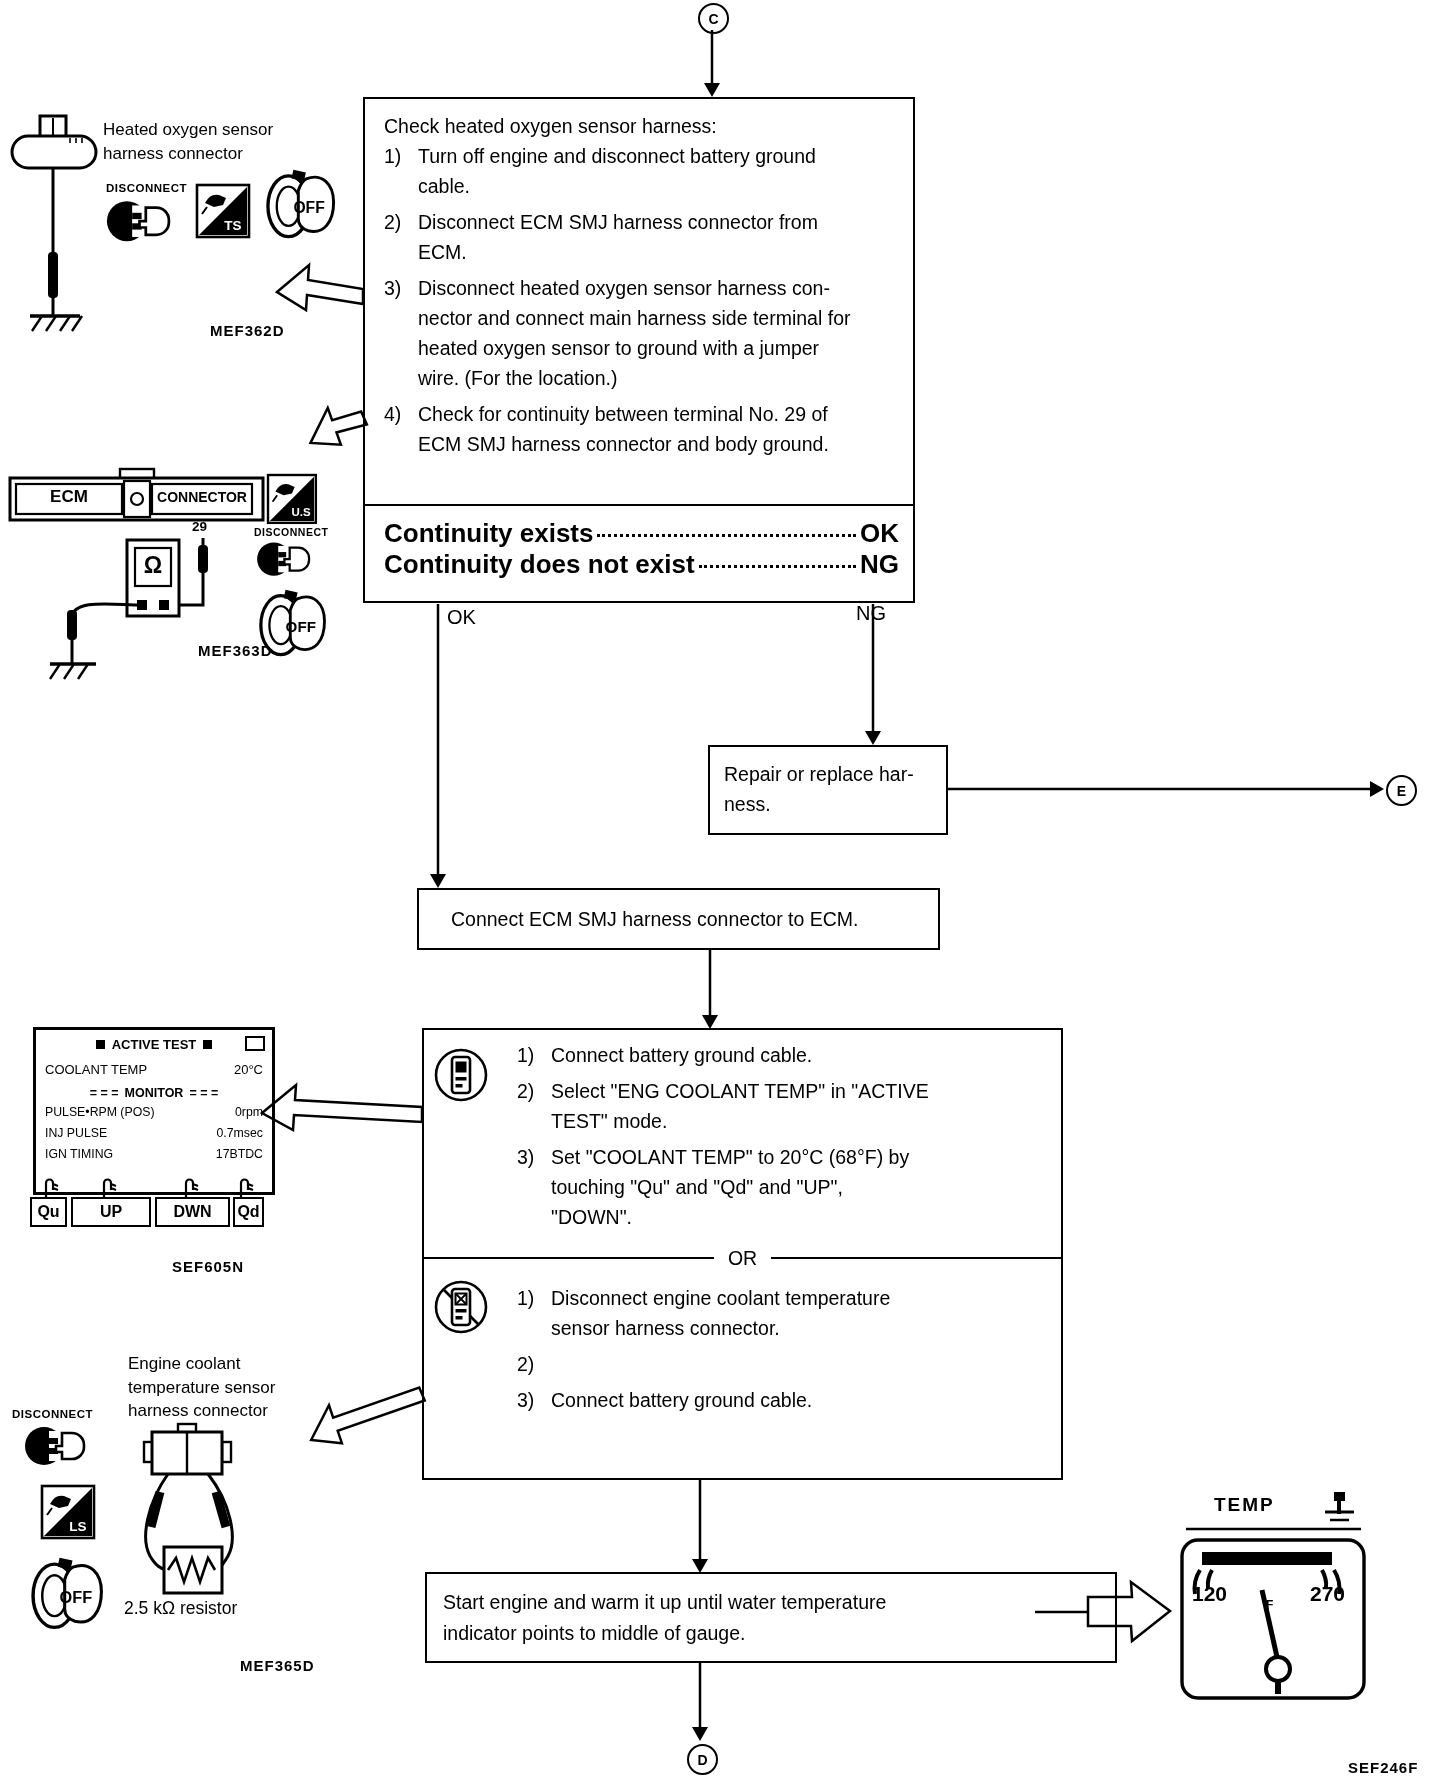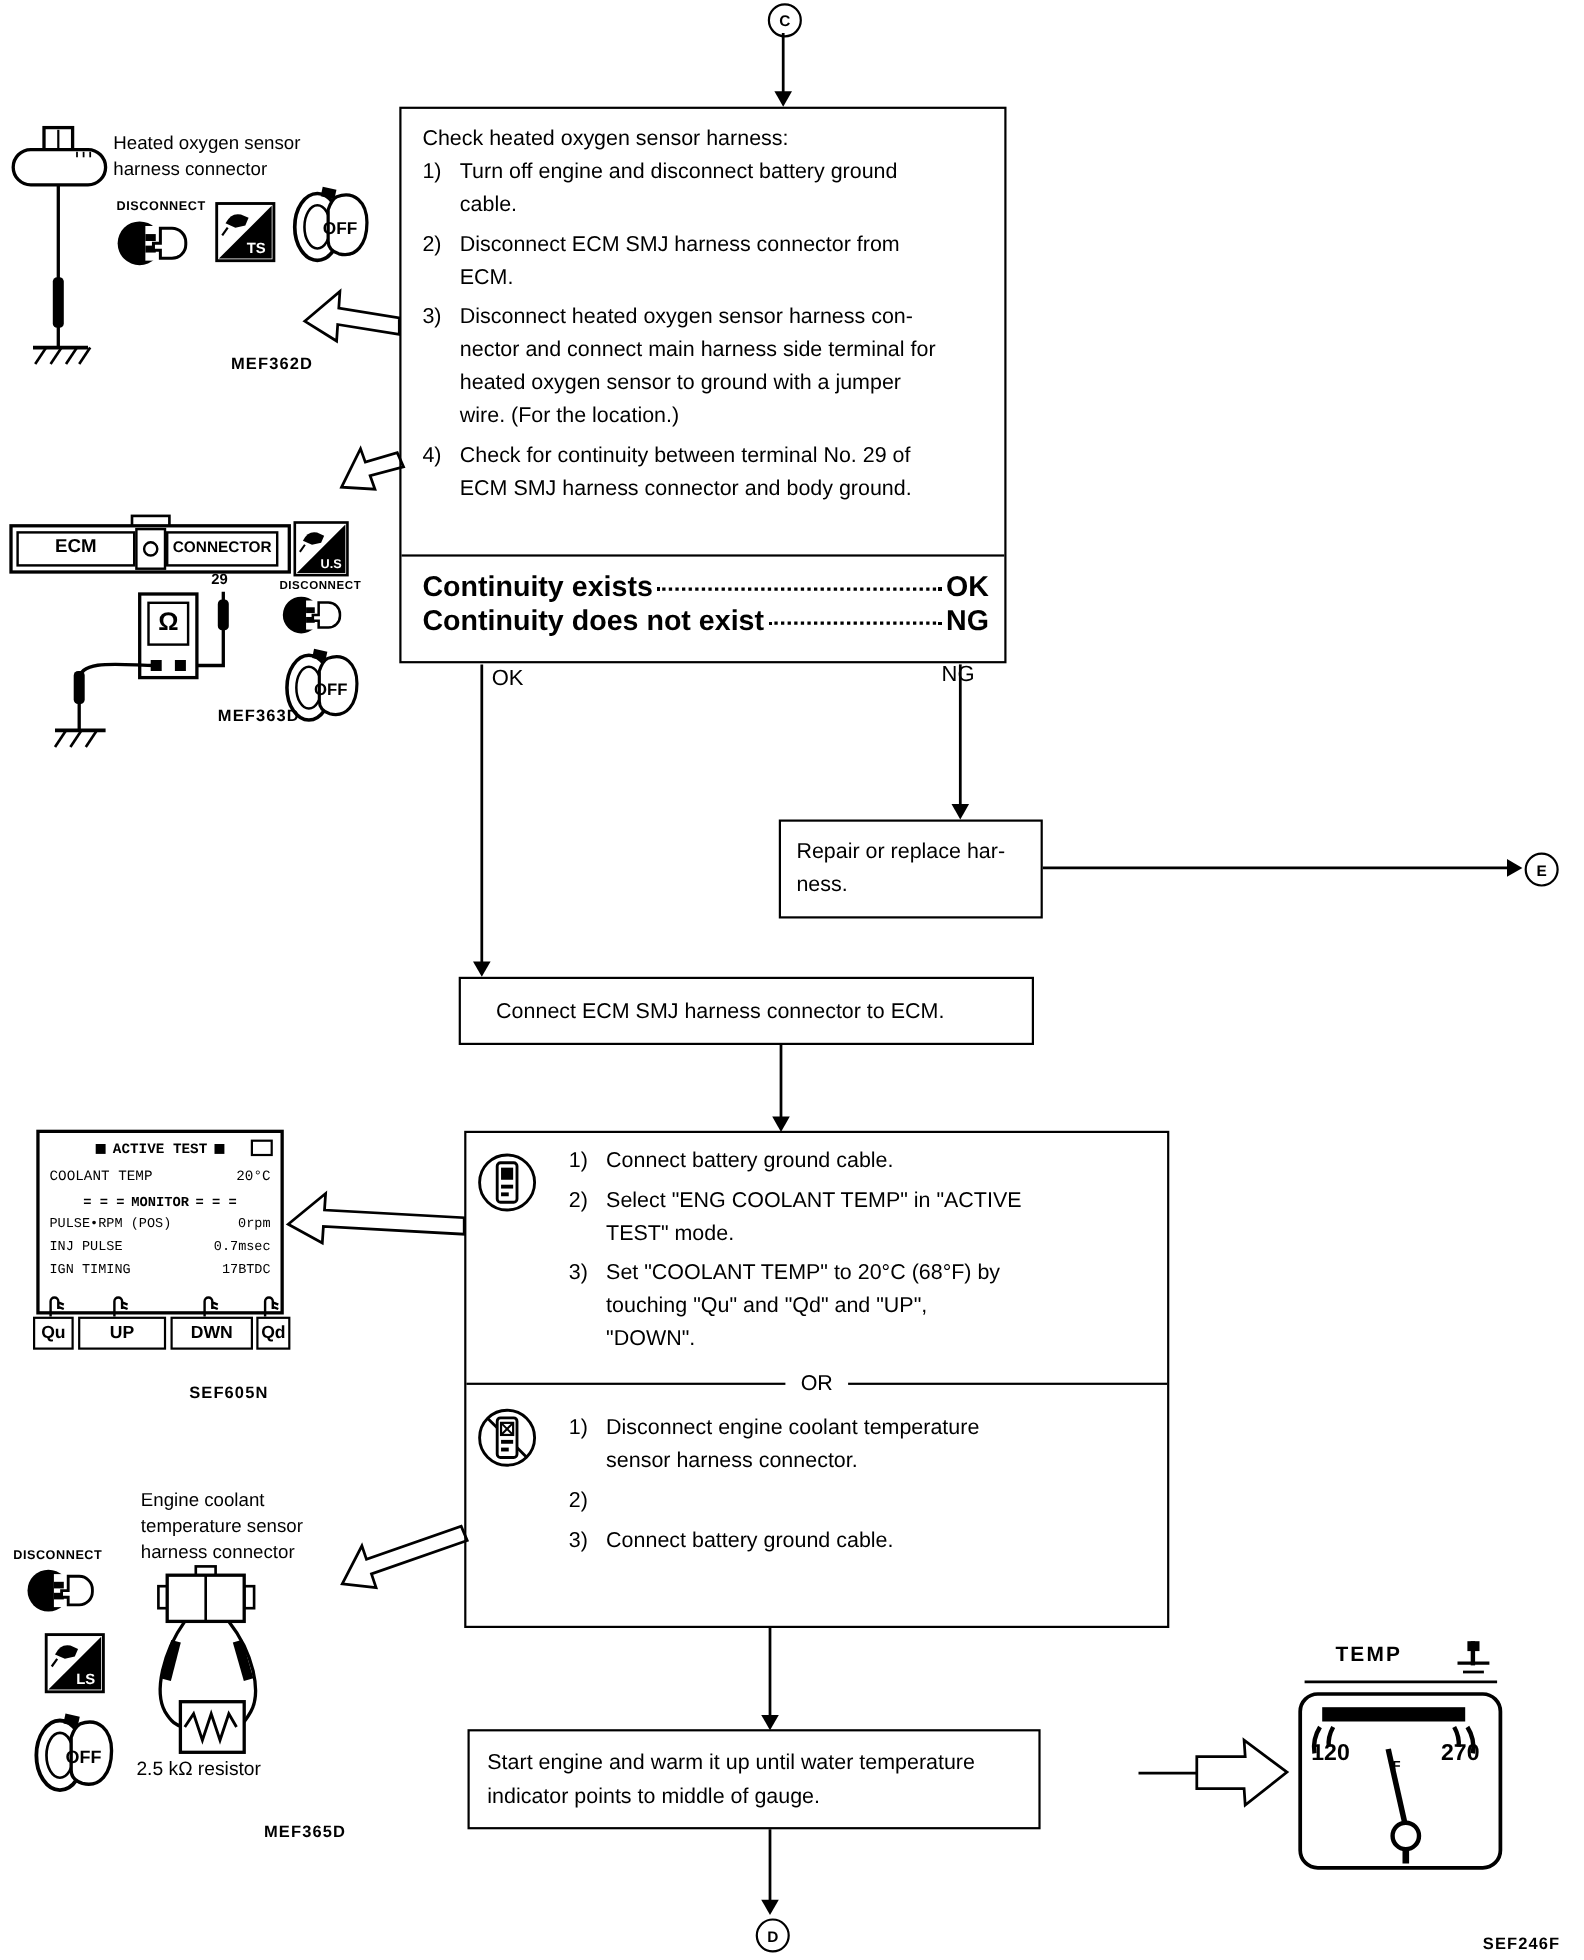--- a/index.html
+++ b/index.html
@@ -25,22 +25,22 @@
   .figcap{font-size:17px;line-height:23.5px;white-space:pre-line;z-index:2;}
   .figcode{font-size:15px;font-weight:bold;letter-spacing:1px;z-index:2;margin-top:22px;}
   .disc-label{font-size:11.5px;font-weight:bold;letter-spacing:0.5px;z-index:2;}
   .or-divider{display:flex;align-items:center;height:30px;}
   .or-divider .orline{flex:1;height:2.6px;background:#000;}
   .or-divider .ortxt{margin:0 14px;font-size:19.5px;}
   .sec{display:flex;}
   .sec .icon-gap{width:93px;flex:none;}
   .sec .steps{padding-top:10px;flex:1;}
   
-  .screen{position:absolute;left:33px;top:1027px;width:225px;height:168px;border:3px solid #000;
-          box-sizing:border-box;z-index:2;font-size:13px;font-family:Liberation Mono, monospace;}
+  .screen{position:absolute;left:33px;top:1027px;width:242px;height:168px;border:3px solid #000;
+          box-sizing:border-box;z-index:2;font-size:13px;}
   .scr-title{display:flex;align-items:center;justify-content:center;gap:7px;margin-top:7px;
              font-weight:bold;font-size:13px;}
   .sq{width:9px;height:9px;background:#000;display:inline-block;}
   .scr-check{position:absolute;right:7px;top:6px;width:16px;height:11px;border:2px solid #000;}
   .scr-row{display:flex;justify-content:space-between;padding:0 9px;font-size:13px;}
   .scr-mon{display:flex;justify-content:center;gap:6px;font-size:12.5px;font-weight:bold;margin:9px 0 2px;}
   .scr-data{display:flex;justify-content:space-between;padding:0 9px;font-size:12.3px;line-height:21px;}
   .cbtn{position:absolute;border:2.6px solid #000;box-sizing:border-box;display:flex;align-items:center;
         justify-content:center;font-weight:bold;font-size:16px;z-index:2;background:#fff;}
   .gauge-num{font-size:21px;font-weight:bold;z-index:2;}
@@ -321,21 +321,21 @@
           <span class="num">2)</span>
         </div>
         <div class="step">
           <span class="num">3)</span>
           <span class="stext">Connect battery ground cable.</span>
         </div>
       </div>
     </div>
   </div>
 
-  <div class="box bodytxt" style="left:425px;top:1572px;width:521px;height:91px;padding:13px 0 0 16px;line-height:31px;">
+  <div class="box bodytxt" style="left:425px;top:1572px;width:692px;height:91px;padding:13px 0 0 16px;line-height:31px;">
     <span class="pre">Start engine and warm it up until water temperature
 indicator points to middle of gauge.</span>
   </div>
 
   <div class="abs figcap" style="left:103px;top:118px;">Heated oxygen sensor
 harness connector</div>
   <div class="abs disc-label" style="left:106px;top:182px;">DISCONNECT</div>
   <div class="abs figcode" style="left:210px;top:300px;">MEF362D</div>
 
   <div class="abs" style="left:16px;top:487px;width:106px;text-align:center;font-weight:bold;font-size:17px;z-index:2;">ECM</div>

